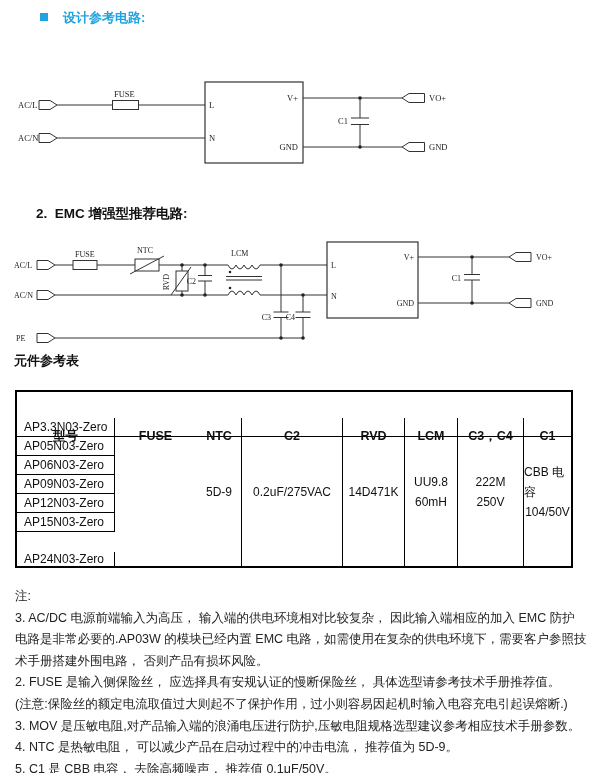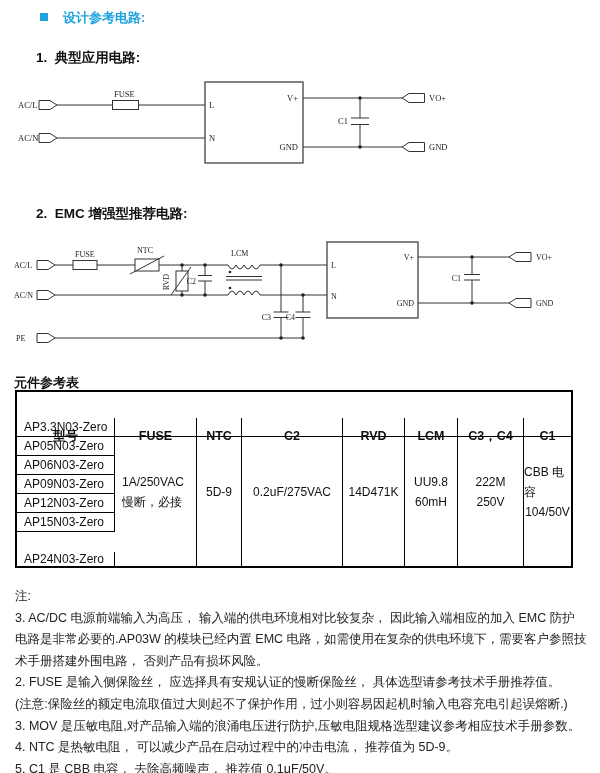--- a/index.html
+++ b/index.html
@@ -6,21 +6,21 @@
   html,body { width:600px; height:773px; background:#fff; overflow:hidden;
               font-family:"Liberation Sans", sans-serif; color:#1a1a1a; }
   .abs { position:absolute; }
   #page { position:relative; width:576px; height:773px; background:#fff; }
 
   .doc-bullet { left:40px; top:13px; width:8px; height:8px; background:#1fa3e1; }
   .doc-title  { left:63px; top:9px; font-size:13px; font-weight:bold; color:#1fa3e1; white-space:pre; }
   .sec-head   { font-size:13.5px; font-weight:bold; color:#111; white-space:pre; }
   .h1 { left:36px; top:49px; }
   .h2 { left:36px; top:205px; }
-  .tbl-title { left:14px; top:374px; font-size:13px; font-weight:bold; color:#111; }
+  .tbl-title { left:14px; top:352px; font-size:13px; font-weight:bold; color:#111; }
 
   svg.circ { position:absolute; left:0; }
   svg.circ text { font-family:"Liberation Serif", serif; fill:#222; }
   svg.circ .lbl { font-size:8.5px; }
   svg.circ .lbl2 { font-size:8px; }
   svg.circ path, svg.circ line, svg.circ polyline { stroke:#333; stroke-width:1; fill:none; }
   svg.circ rect, svg.circ polygon { stroke:#333; stroke-width:1; fill:#fff; }
   svg.circ rect.box { stroke-width:1.2; }
   svg.circ circle.j { fill:#222; stroke:none; }
 
@@ -41,21 +41,20 @@
   .notes div { white-space:nowrap; }
 </style>
 </head>
 <body>
 
 <div id="page">
 
   <div class="abs doc-bullet"></div>
   <div class="abs doc-title">设计参考电路:</div>
 
-  <div class="abs sec-head h1">1.  典型应用电路:</div>
 
   <svg class="circ" style="top:75px" width="600" height="115" viewBox="0 75 600 115">
     <g>
       <text class="lbl" x="18" y="108">AC/L</text>
       <polygon points="39,100.5 50,100.5 57,105 50,109.5 39,109.5"></polygon>
     </g>
     <path d="M57,105 H205"></path>
     <g>
       <rect x="112.5" y="100.5" width="26" height="9"></rect>
       <text class="lbl" x="114" y="97">FUSE</text>
@@ -189,24 +188,20 @@
     <div class="cell hcell no-r">C1</div>
 
     <div class="cell model" style="grid-area:2/1">AP3.3N03-Zero</div>
     <div class="cell model" style="grid-area:3/1">AP05N03-Zero</div>
     <div class="cell model" style="grid-area:4/1">AP06N03-Zero</div>
     <div class="cell model" style="grid-area:5/1">AP09N03-Zero</div>
     <div class="cell model" style="grid-area:6/1">AP12N03-Zero</div>
     <div class="cell model" style="grid-area:7/1">AP15N03-Zero</div>
     <div class="cell model no-b" style="grid-area:8/1">AP24N03-Zero</div>
 
-    <div class="cell merge left" style="grid-area:2/2/9/3">
-      <span>1A/250VAC</span>
-      <span>慢断，必接</span>
-    </div>
     <div class="cell merge" style="grid-area:2/3/9/4">
       <span>5D-9</span>
     </div>
     <div class="cell merge" style="grid-area:2/4/9/5">
       <span>0.2uF/275VAC</span>
     </div>
     <div class="cell merge" style="grid-area:2/5/9/6">
       <span>14D471K</span>
     </div>
     <div class="cell merge" style="grid-area:2/6/9/7">

